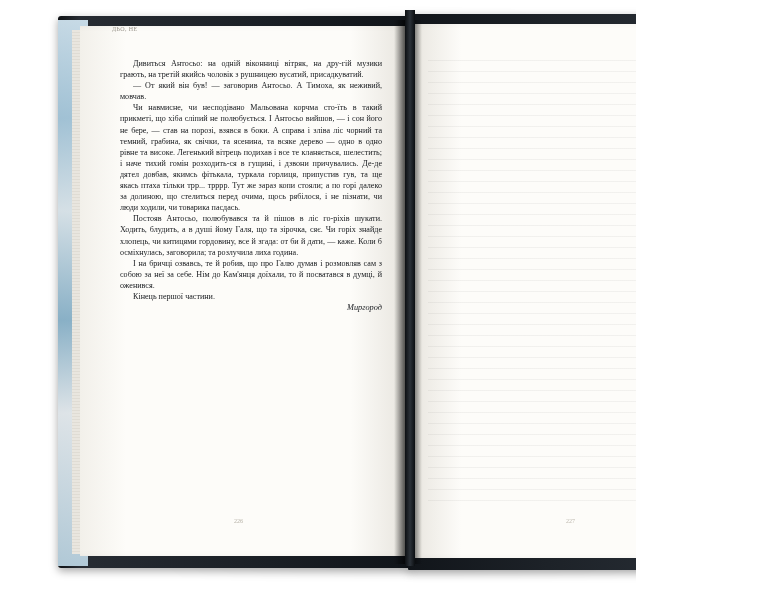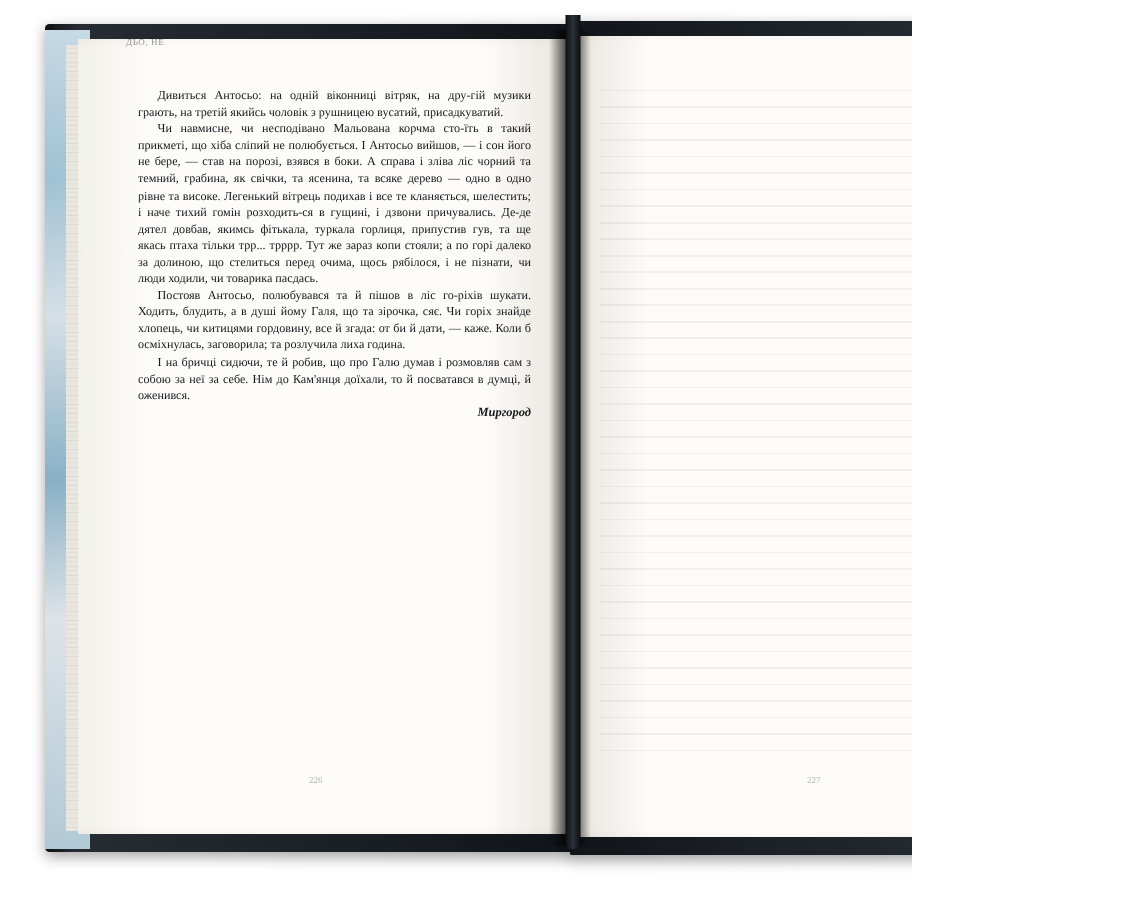--- a/index.html
+++ b/index.html
@@ -7,20 +7,21 @@
     padding: 0;
     background: #ffffff;
   }
   #stage {
     position: relative;
     width: 608px;
     height: 600px;
     overflow: hidden;
     background: #ffffff;
     font-family: "Liberation Serif", serif;
+    margin-left: 28px;
   }
 
   
   .book-shadow {
     position: absolute;
     left: 28px;
     top: 8px;
     width: 706px;
     height: 570px;
     background: radial-gradient(ellipse at 50% 55%, rgba(0,0,0,0.10) 0%, rgba(0,0,0,0.02) 60%, rgba(0,0,0,0) 75%);
@@ -147,21 +148,20 @@
 
   .end-note {
     margin-top: 10px;
     text-indent: 13px;
   }
   .colophon {
     margin-top: 3px;
     text-align: right;
     font-style: italic;
     font-size: 8.3px;
-    font-weight: bold;
   }
 
   .header-scrap {
     position: absolute;
     left: 84px;
     top: 26px;
     font-size: 6px;
     color: #9a958c;
     letter-spacing: 0.4px;
   }
@@ -227,23 +227,25 @@
 
   <div class="bleed"></div>
 
   <div class="gutter"></div>
   <div class="ribbon"></div>
 
   <div class="header-scrap">ДЬО, НЕ</div>
 
   <div class="left-text">
     <p>Дивиться Антосьо: на одній віконниці вітряк, на дру-гій музики грають, на третій якийсь чоловік з рушницею вусатий, присадкуватий.</p>
+    <p>— От який він був! — заговорив Антосьо. А Тимоха, як неживий, мовчав.</p>
     <p>Чи навмисне, чи несподівано Мальована корчма сто-їть в такий прикметі, що хіба сліпий не полюбується. І Антосьо вийшов, — і сон його не бере, — став на порозі, взявся в боки. А справа і зліва ліс чорний та темний, грабина, як свічки, та ясенина, та всяке дерево — одно в одно рівне та високе. Легенький вітрець подихав і все те кланяється, шелестить; і наче тихий гомін розходить-ся в гущині, і дзвони причувались. Де-де дятел довбав, якимсь фітькала, туркала горлиця, припустив гув, та ще якась птаха тільки трр... трррр. Тут же зараз копи стояли; а по горі далеко за долиною, що стелиться перед очима, щось рябілося, і не пізнати, чи люди ходили, чи товарика пасдась.</p>
     <p>Постояв Антосьо, полюбувався та й пішов в ліс го-ріхів шукати. Ходить, блудить, а в душі йому Галя, що та зірочка, сяє. Чи горіх знайде хлопець, чи китицями гордовину, все й згада: от би й дати, — каже. Коли б осміхнулась, заговорила; та розлучила лиха година.</p>
-    <p>І на бричці сидючи, те й робив, що про Галю думав і розмовляв сам з собою за неї за себе. Нім до Кам'янця доїхали, то й посватався в думці, й оженився.</p>
+    <p>І на бричці озвавсь, те й робив, що про Галю думав і розмовляв сам з собою за неї за себе. Нім до Кам'янця доїхали, то й посватався в думці, й оженився.</p>
+    <p class="end-note">Кінець першої частини.</p>
     <p class="colophon noindent">Миргород</p>
   </div>
 
   <div class="folio-left">226</div>
 
   <div class="folio-right">227</div>
 
 </div>
 
 </body></html>

